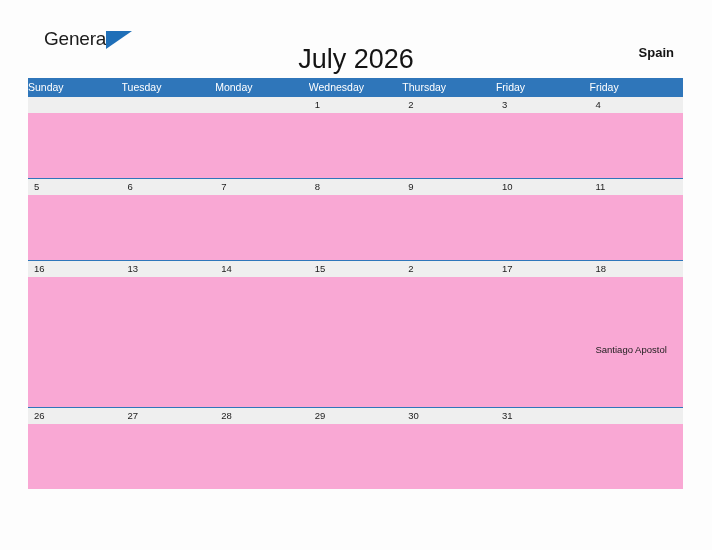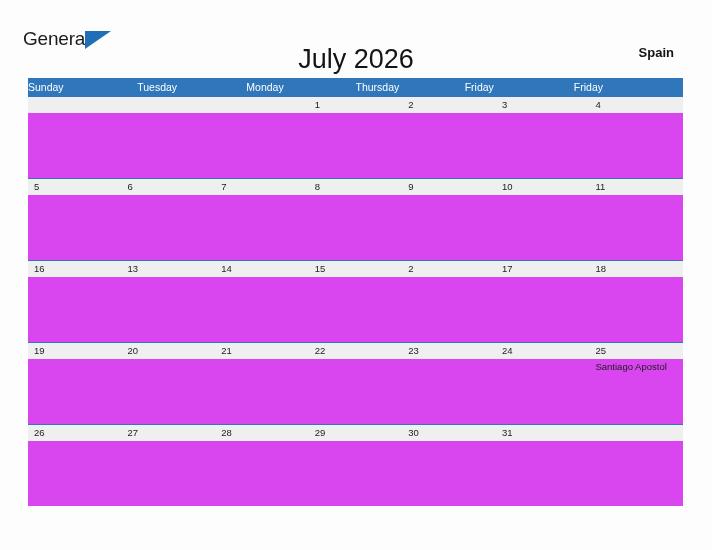--- a/index.html
+++ b/index.html
@@ -23,21 +23,21 @@
   }
 
   
   .top-bar {
     position: relative;
     height: 62px;
   }
 
   .logo {
     position: absolute;
-    left: 23px;
+    left: 44px;
     top: 29px;
     width: 92px;
     height: 42px;
     text-align: right;
   }
   .logo-general {
     position: absolute;
     left: 0;
     top: 0;
     font-size: 19px;
@@ -134,21 +134,21 @@
     padding-left: 6px;
     box-sizing: border-box;
   }
   .daynum.empty {
     color: transparent;
   }
 
   .week-events {
     display: flex;
     height: 65px;
-    background: #d946ef;
+    background: #f9a8d4;
   }
   .events-cell {
     flex: 1 1 0;
     padding-left: 6px;
     padding-top: 2px;
     box-sizing: border-box;
   }
   .event {
     font-size: 9.5px;
     line-height: 12px;
@@ -174,20 +174,21 @@
     <div class="region">Spain</div>
 
   </div>
 
   <div class="calendar">
 
     <div class="weekday-row">
       <div class="weekday">Sunday</div>
       <div class="weekday">Tuesday</div>
       <div class="weekday">Monday</div>
+      <div class="weekday">Wednesday</div>
       <div class="weekday">Thursday</div>
       <div class="weekday">Friday</div>
       <div class="weekday">Friday</div>
     </div>
 
     <div id="weeks-container">
         <div class="week">
           <div class="week-dates">
             <div class="daynum empty"></div>
             <div class="daynum empty"></div>
@@ -241,29 +242,20 @@
             <div class="events-cell"></div>
             <div class="events-cell"></div>
             <div class="events-cell"></div>
             <div class="events-cell"></div>
             <div class="events-cell"></div>
             <div class="events-cell"></div>
             <div class="events-cell"></div>
           </div>
         </div>
         <div class="week">
-          <div class="week-dates">
-            <div class="daynum">19</div>
-            <div class="daynum">20</div>
-            <div class="daynum">21</div>
-            <div class="daynum">22</div>
-            <div class="daynum">23</div>
-            <div class="daynum">24</div>
-            <div class="daynum">25</div>
-          </div>
           <div class="week-events">
             <div class="events-cell"></div>
             <div class="events-cell"></div>
             <div class="events-cell"></div>
             <div class="events-cell"></div>
             <div class="events-cell"></div>
             <div class="events-cell"></div>
             <div class="events-cell">
               <div class="event">Santiago Apostol</div>
             </div>

